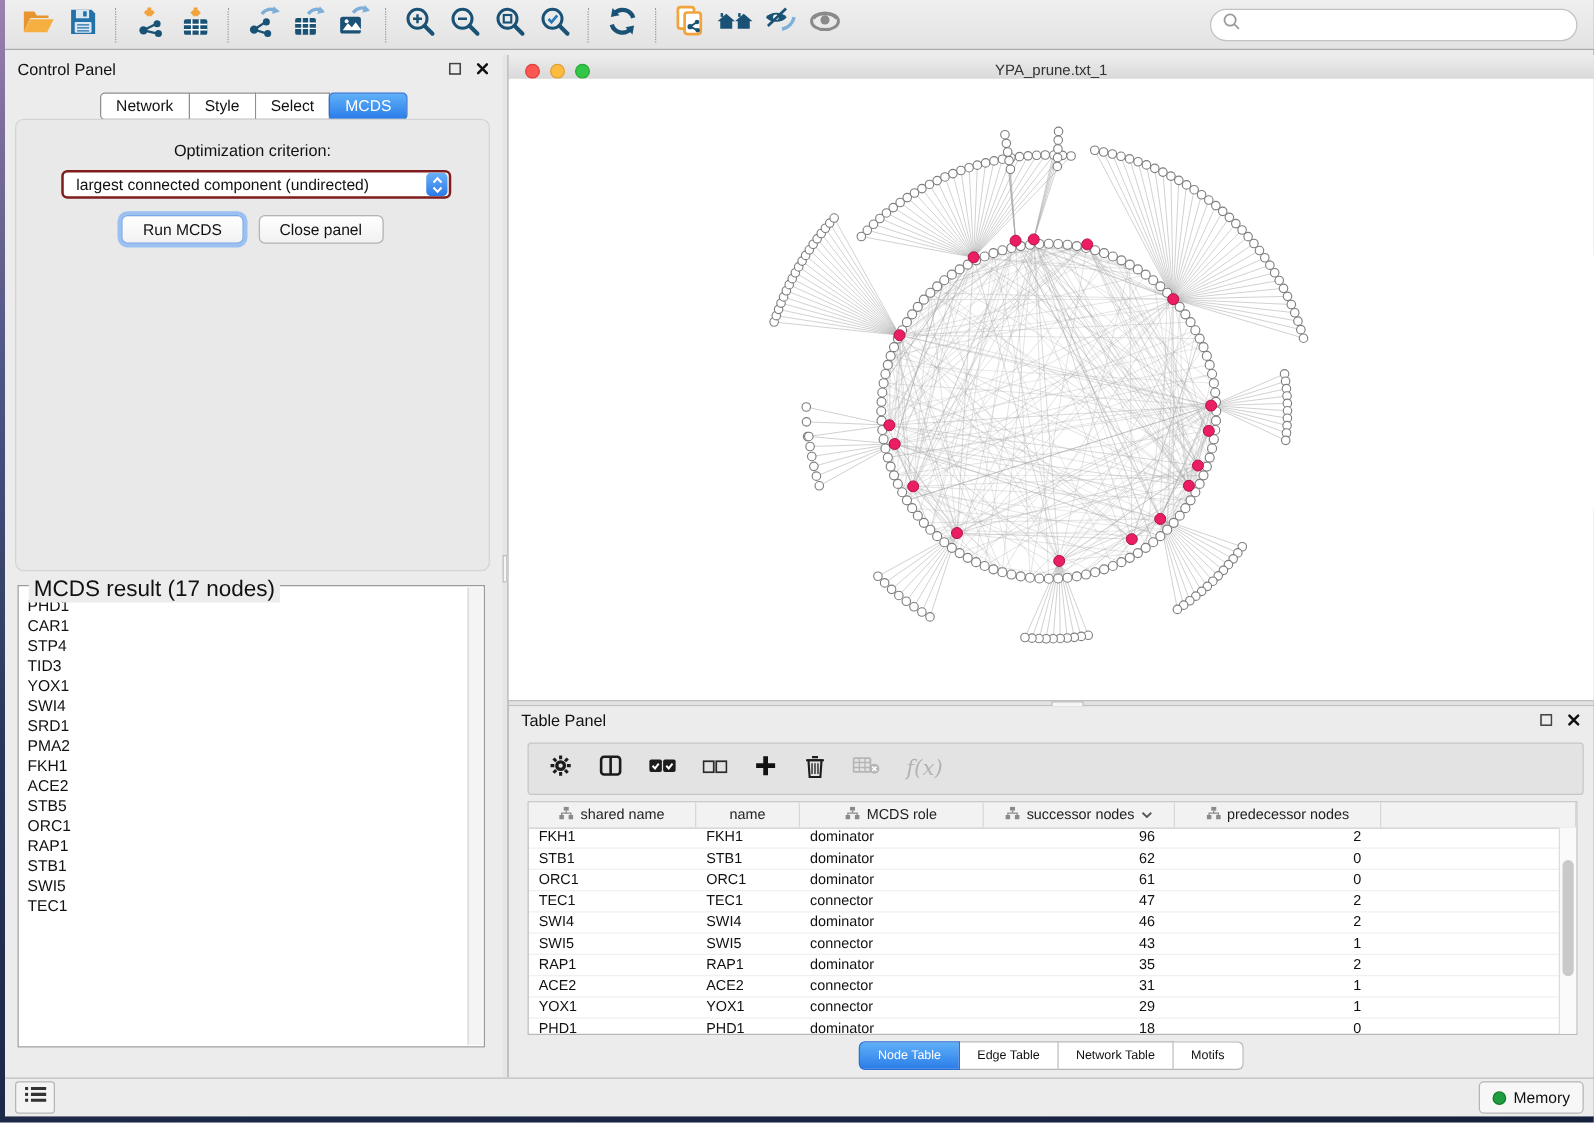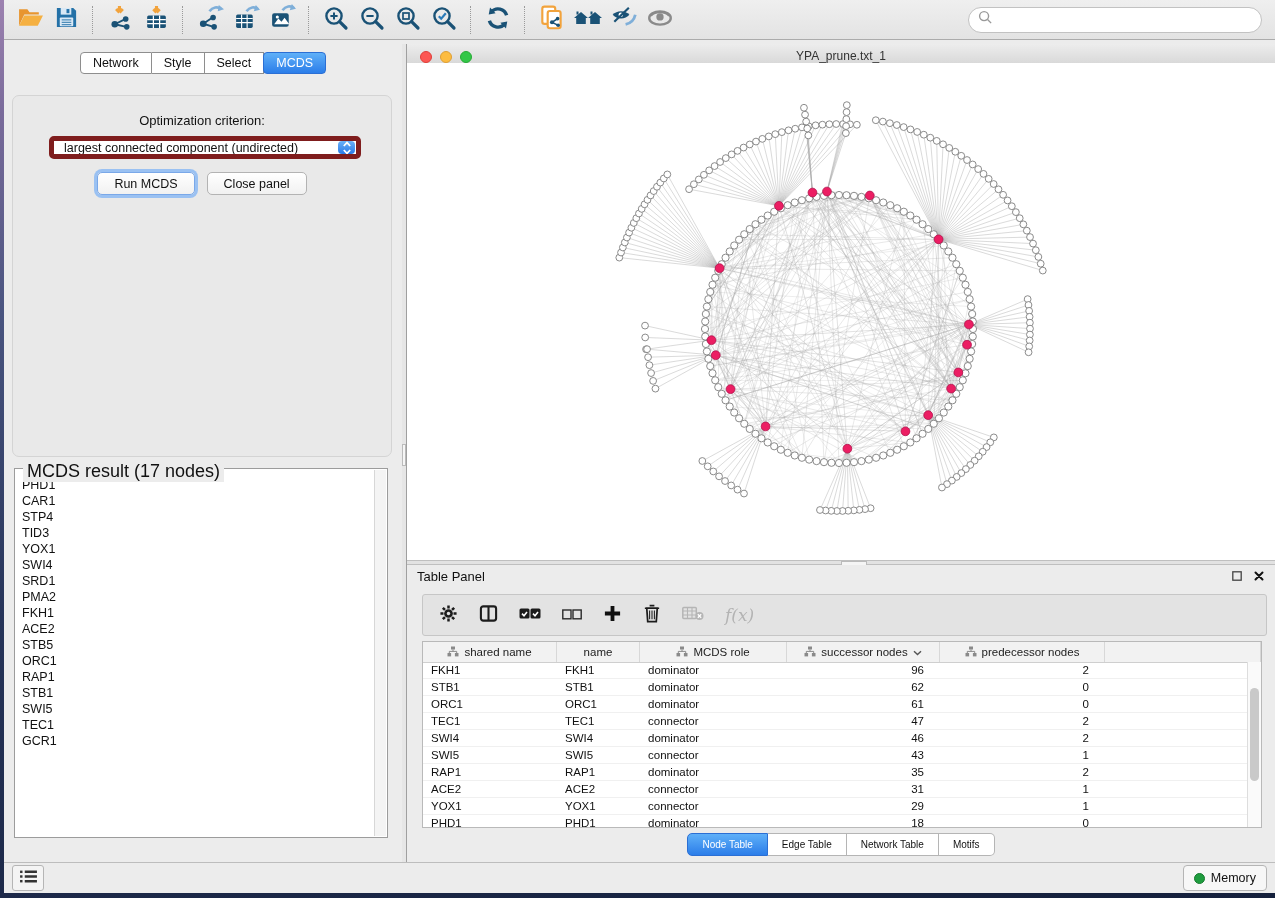--- a/index.html
+++ b/index.html
@@ -31,21 +31,21 @@
   .cp-tabs{display:flex;justify-content:center;margin-top:8px;height:22px;}
   .cp-tab{min-width:46px;padding:0 12px;height:22px;line-height:21px;text-align:center;
     background:#fff;border:1px solid #8e8e8e;border-left:none;font-size:12.5px;color:#111;box-sizing:border-box;}
   .cp-tab:first-child{border-left:1px solid #8e8e8e;border-radius:4px 0 0 4px;}
   .cp-tab.active{background:linear-gradient(#5fb0f8,#2b7de9);color:#fff;border:1px solid #2b6fd4;border-radius:4px;margin-left:-1px;}
 
   .mcds-box{position:absolute;left:8px;top:51px;width:380px;height:362px;background:#e9e9e9;
     border:1px solid #d4d4d4;border-radius:7px;box-sizing:border-box;}
   .crit-label{text-align:center;font-size:13px;color:#111;margin-top:17px;}
   .select{position:absolute;left:36px;top:40px;width:312px;height:23px;background:#fff;
-    border:5px solid #7f1d1d;border-radius:5px;display:flex;align-items:center;box-sizing:border-box;overflow:hidden;}
+    border:2px solid #7f1d1d;border-radius:5px;display:flex;align-items:center;box-sizing:border-box;overflow:hidden;}
   .select .sel-text{flex:1;font-size:12.5px;color:#111;padding-left:10px;white-space:nowrap;}
   .spinner{width:17px;height:100%;margin-left:auto;background:linear-gradient(#6ab1f8,#2a7ae8);
     border-radius:4px;display:flex;align-items:center;justify-content:center;margin-right:1px;}
   .btn-row{position:absolute;left:0;top:76px;width:100%;display:flex;justify-content:center;gap:12px;}
   .btn{height:23px;padding:0 16px;background:linear-gradient(#ffffff,#f1f1f1);border:1px solid #b3b3b3;
     border-radius:5px;font-size:12.5px;color:#111;display:flex;align-items:center;box-sizing:border-box;}
   .btn.focus{box-shadow:0 0 0 3px rgba(90,160,250,.55);border-color:#7aa8e8;}
 
   .result-box{position:absolute;left:10px;top:424px;width:374px;height:370px;background:#fff;
     border:1px solid #9c9c9c;box-sizing:border-box;}
@@ -259,20 +259,35 @@
     <div class="searchbox">
       <span><svg width="15" height="15" viewBox="0 0 16 16">
             <circle cx="6.5" cy="6.5" r="4.8" fill="none" stroke="#9a9a9a" stroke-width="1.5"></circle>
             <path d="M10.2 10.2L14 14" stroke="#9a9a9a" stroke-width="1.5"></path>
           </svg></span>
       <input type="text" value="" style="">
     </div>
   </div>
 
   <div class="cpanel">
+    <div class="panel-title-row">
+      <span class="panel-title">Control Panel</span>
+      <span class="win-btns">
+        <span class="win-btn">
+            <svg width="10" height="10" viewBox="0 0 10 10">
+              <rect x="0.8" y="0.8" width="8.4" height="8.4" fill="none" stroke="#444" stroke-width="1.3"></rect>
+            </svg>
+          </span>
+        <span class="win-btn">
+            <svg width="10" height="10" viewBox="0 0 10 10">
+              <path d="M1.5 1.5l7 7M8.5 1.5l-7 7" stroke="#111" stroke-width="2" stroke-linecap="round"></path>
+            </svg>
+          </span>
+      </span>
+    </div>
     <div class="cp-tabs" id="cp-tabs">
         <div class="cp-tab">Network</div>
         <div class="cp-tab">Style</div>
         <div class="cp-tab">Select</div>
         <div class="cp-tab active">MCDS</div>
       </div>
 
     <div class="mcds-box">
       <div class="crit-label">Optimization criterion:</div>
       <div class="select">
@@ -302,21 +317,20 @@
           <li>SRD1</li>
           <li>PMA2</li>
           <li>FKH1</li>
           <li>ACE2</li>
           <li>STB5</li>
           <li>ORC1</li>
           <li>RAP1</li>
           <li>STB1</li>
           <li>SWI5</li>
           <li>TEC1</li>
-          <li>GCR1</li>
         </ul>
       <div class="result-scroll"></div>
     </div>
   </div>
 
   <div class="vdivider">
       <div class="vdiv-handle"></div>
     </div>
 
   <div class="netview">

